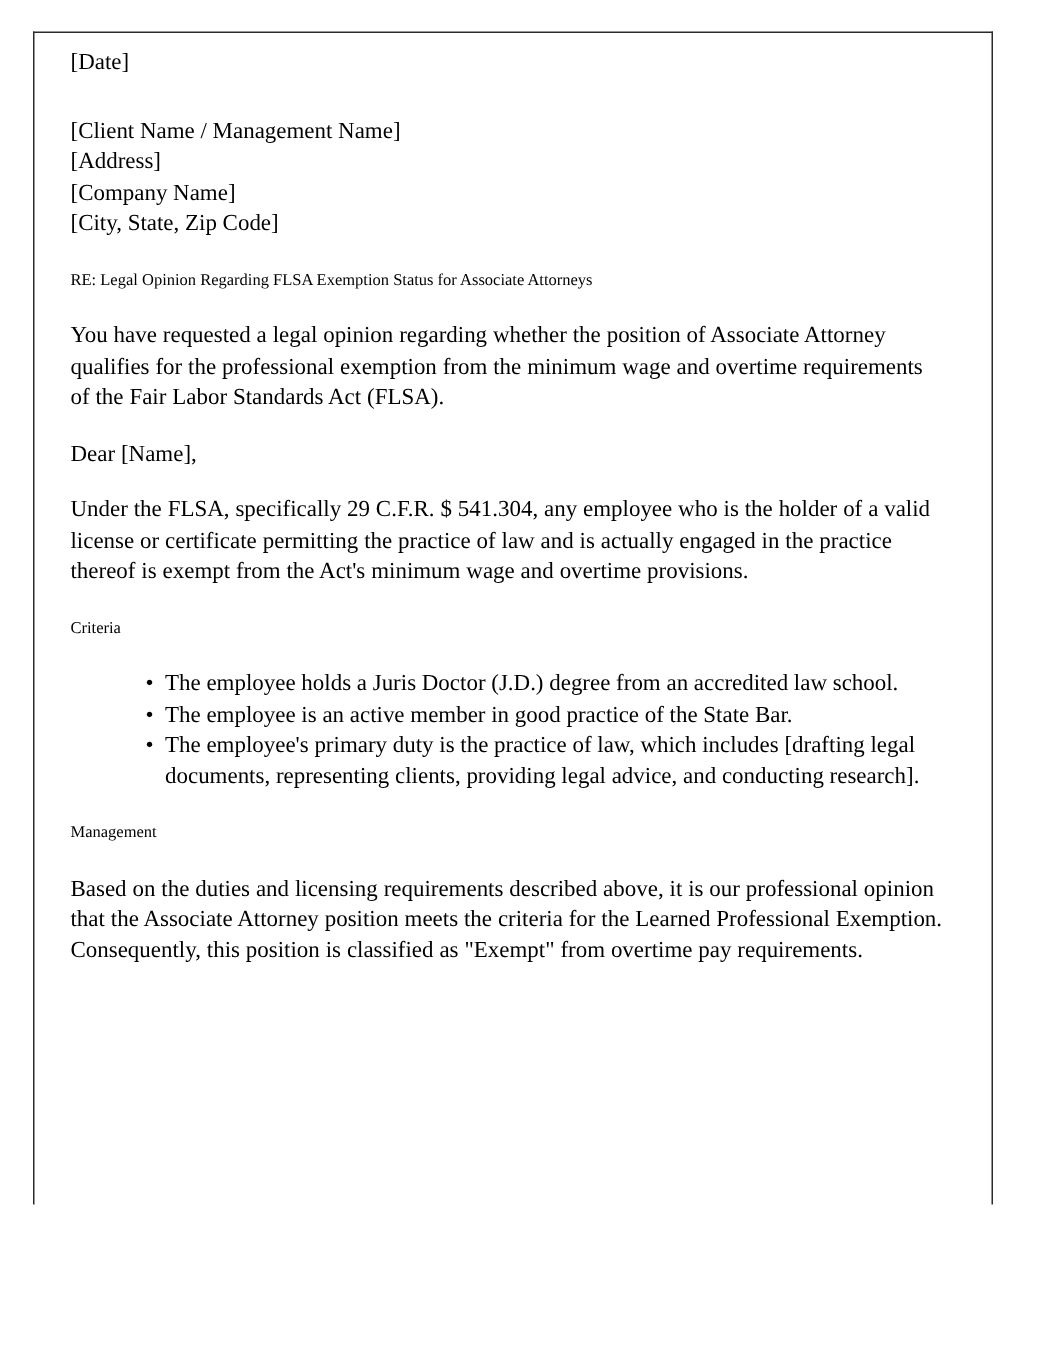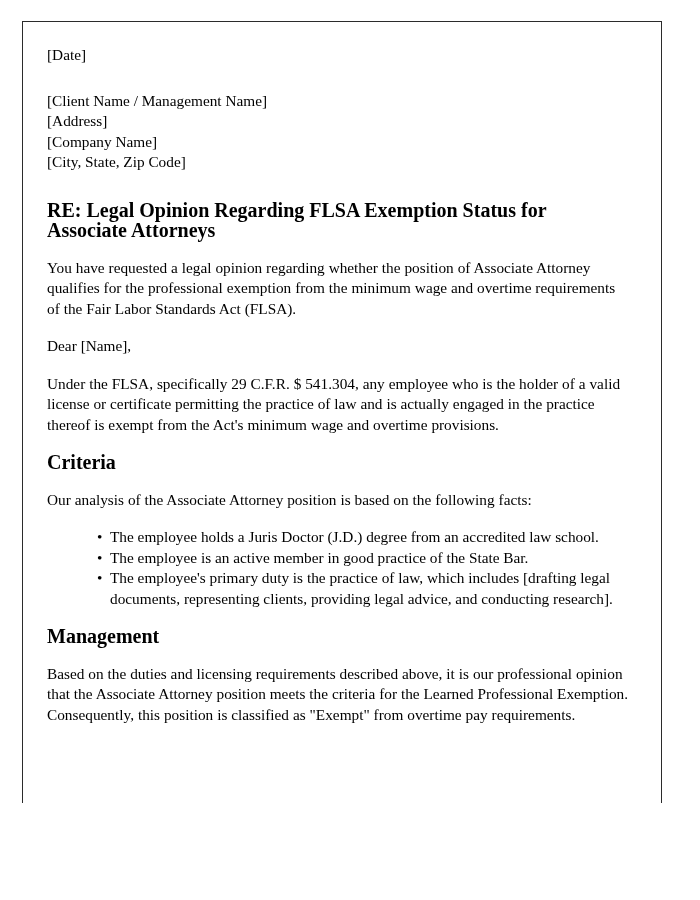--- a/index.html
+++ b/index.html
@@ -33,43 +33,43 @@
     border-left: 1.5px solid #2b2b2b;
     border-top: 1.5px solid #2b2b2b;
     border-right: 1.5px solid #2b2b2b;
     border-bottom: none;
     overflow: hidden;
   }
 
   #document-body {
     position: absolute;
     left: 24px;
-    top: 23px;
+    top: 10px;
     width: 582px;
   }
 
   .para {
     font-size: 15.3px;
     line-height: 20.5px;
     margin: 0 0 17px 0;
     text-align: left;
     word-spacing: 0.1px;
   }
 
   .heading {
-    font-size: 20px;
+    font-size: 11px;
     line-height: 20.5px;
-    font-weight: bold;
+    font-weight: normal;
     margin: 0 0 17px 0;
   }
 
   .addr-block {
     font-size: 15.3px;
     line-height: 20.5px;
-    margin: 0 0 27px 0;
+    margin: 0 0 17px 0;
   }
   .addr-line {
     display: block;
   }
 
   .date-line {
     font-size: 15.3px;
     line-height: 20.5px;
     margin: 0 0 25px 0;
   }
@@ -116,21 +116,20 @@
 
       <p class="para">You have requested a legal opinion regarding whether the position of Associate Attorney qualifies for the professional exemption from the minimum wage and overtime requirements of the Fair Labor Standards Act (FLSA).</p>
 
       <p class="para">Dear [Name],</p>
 
 
       <p class="para">Under the FLSA, specifically 29 C.F.R. $ 541.304, any employee who is the holder of a valid license or certificate permitting the practice of law and is actually engaged in the practice thereof is exempt from the Act's minimum wage and overtime provisions.</p>
 
       <p class="heading">Criteria</p>
 
-      <p class="para">Our analysis of the Associate Attorney position is based on the following facts:</p>
 
       <ul class="facts-list">
         <li>The employee holds a Juris Doctor (J.D.) degree from an accredited law school.</li>
         <li>The employee is an active member in good practice of the State Bar.</li>
         <li>The employee's primary duty is the practice of law, which includes [drafting legal documents, representing clients, providing legal advice, and conducting research].</li>
       </ul>
 
 
       <p class="heading">Management</p>
 

